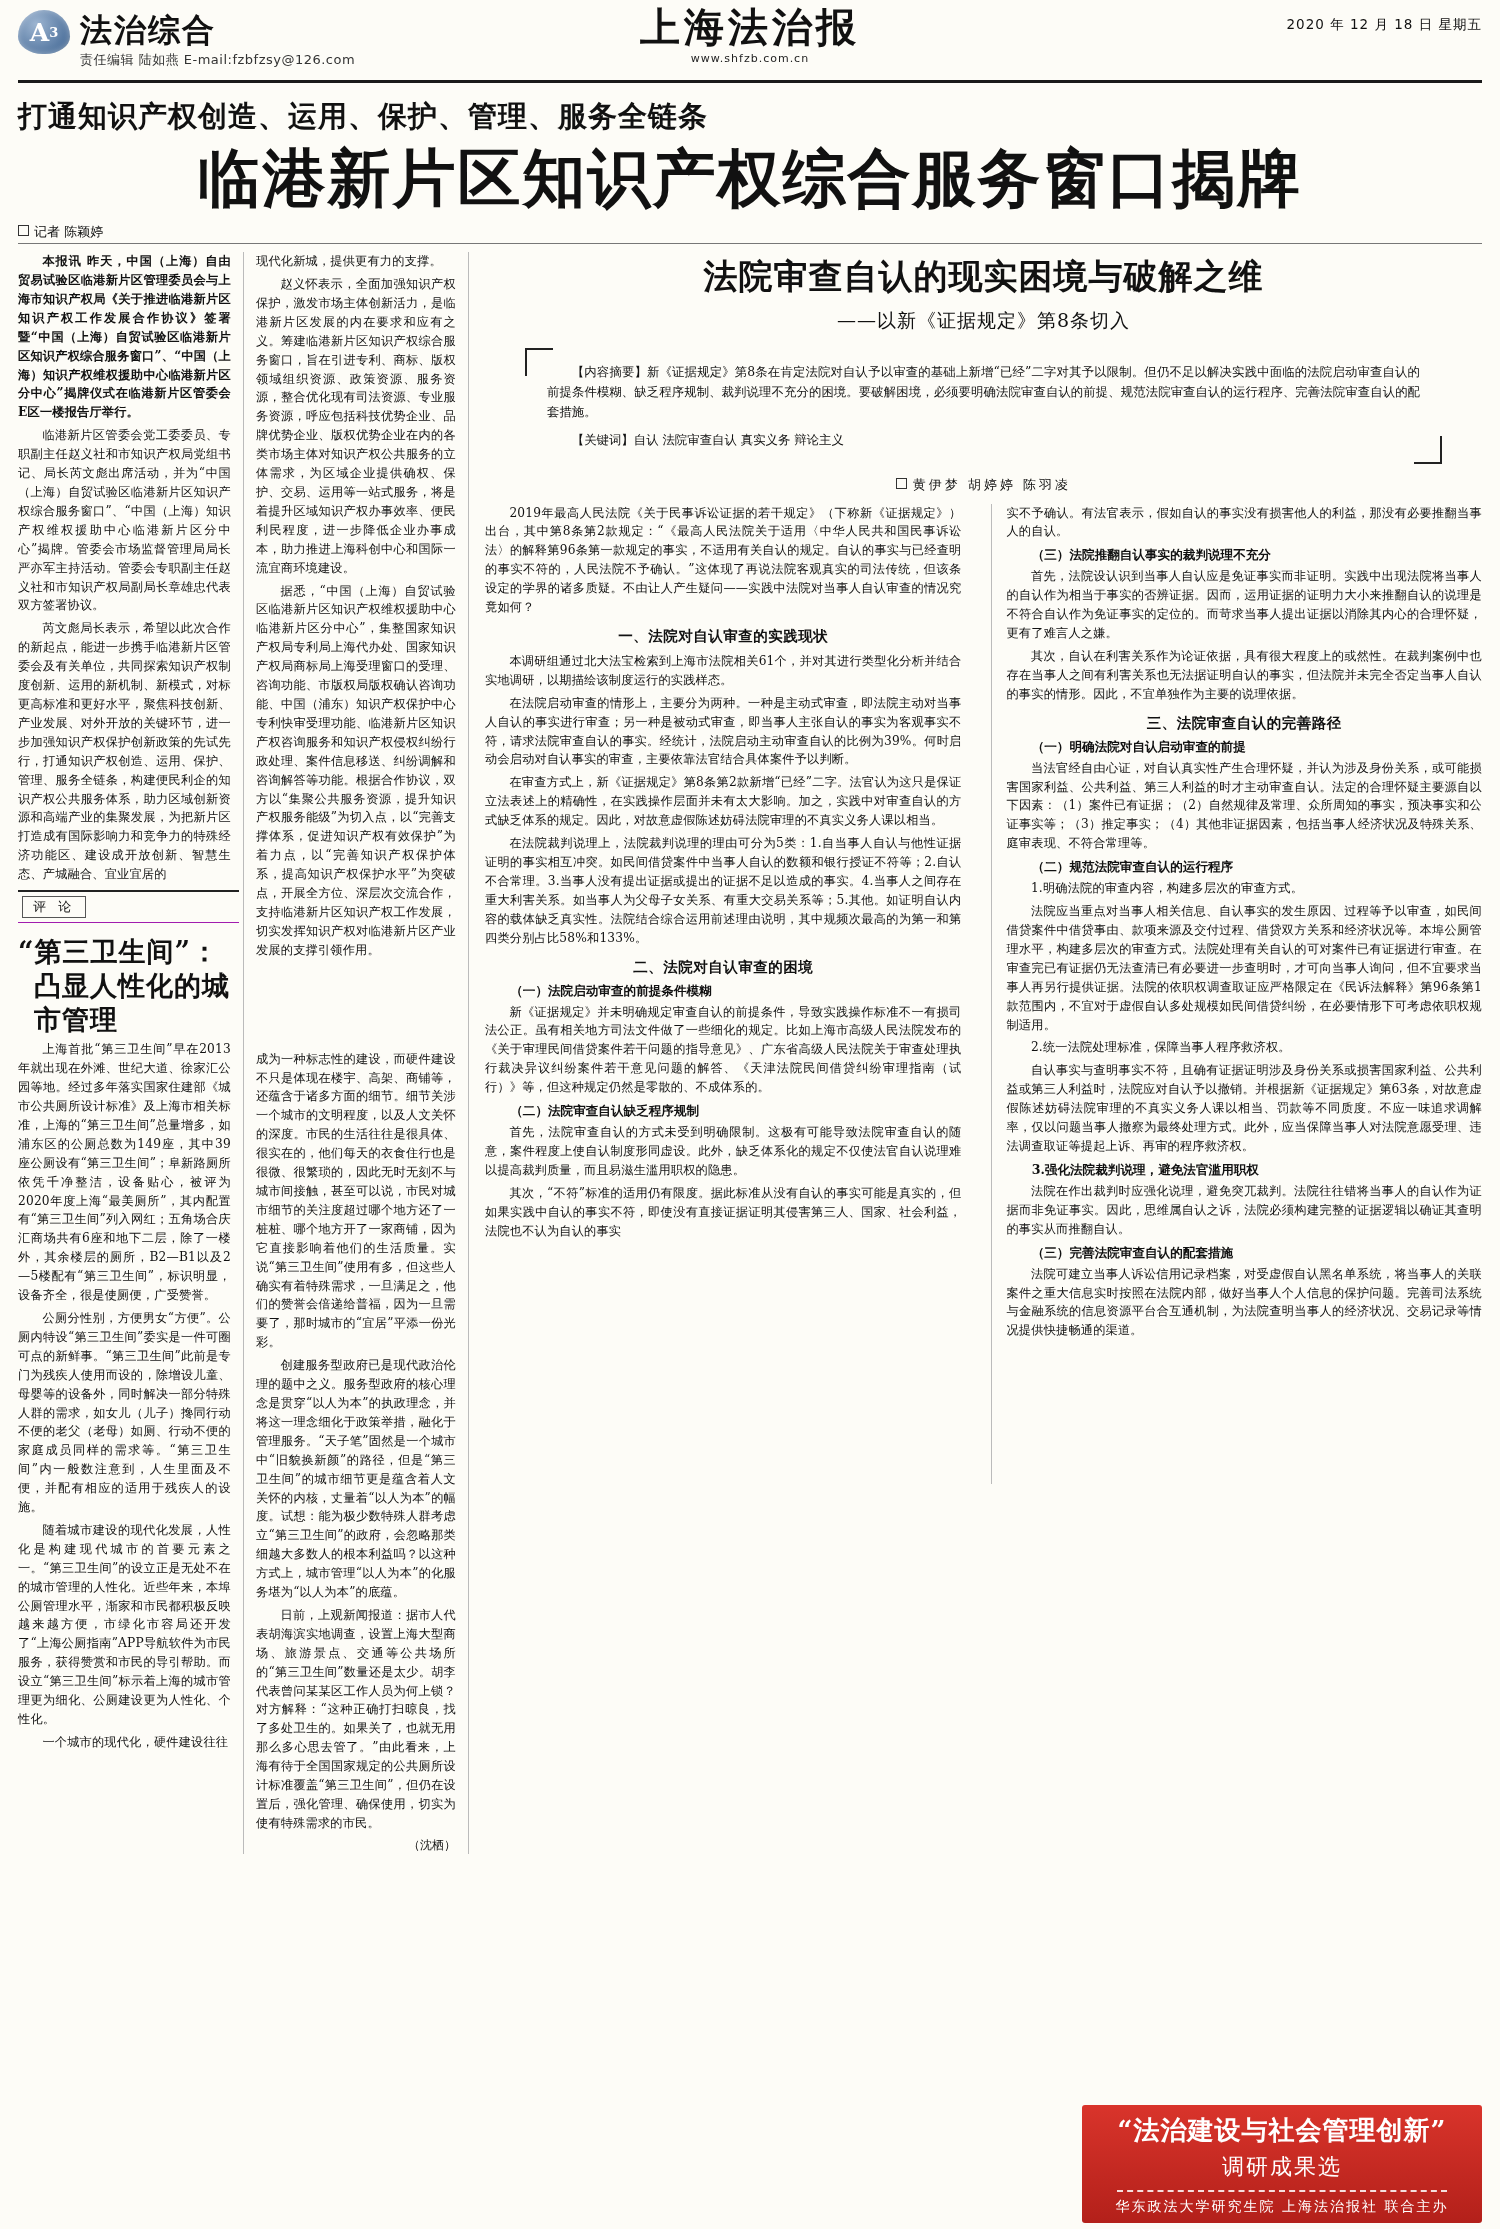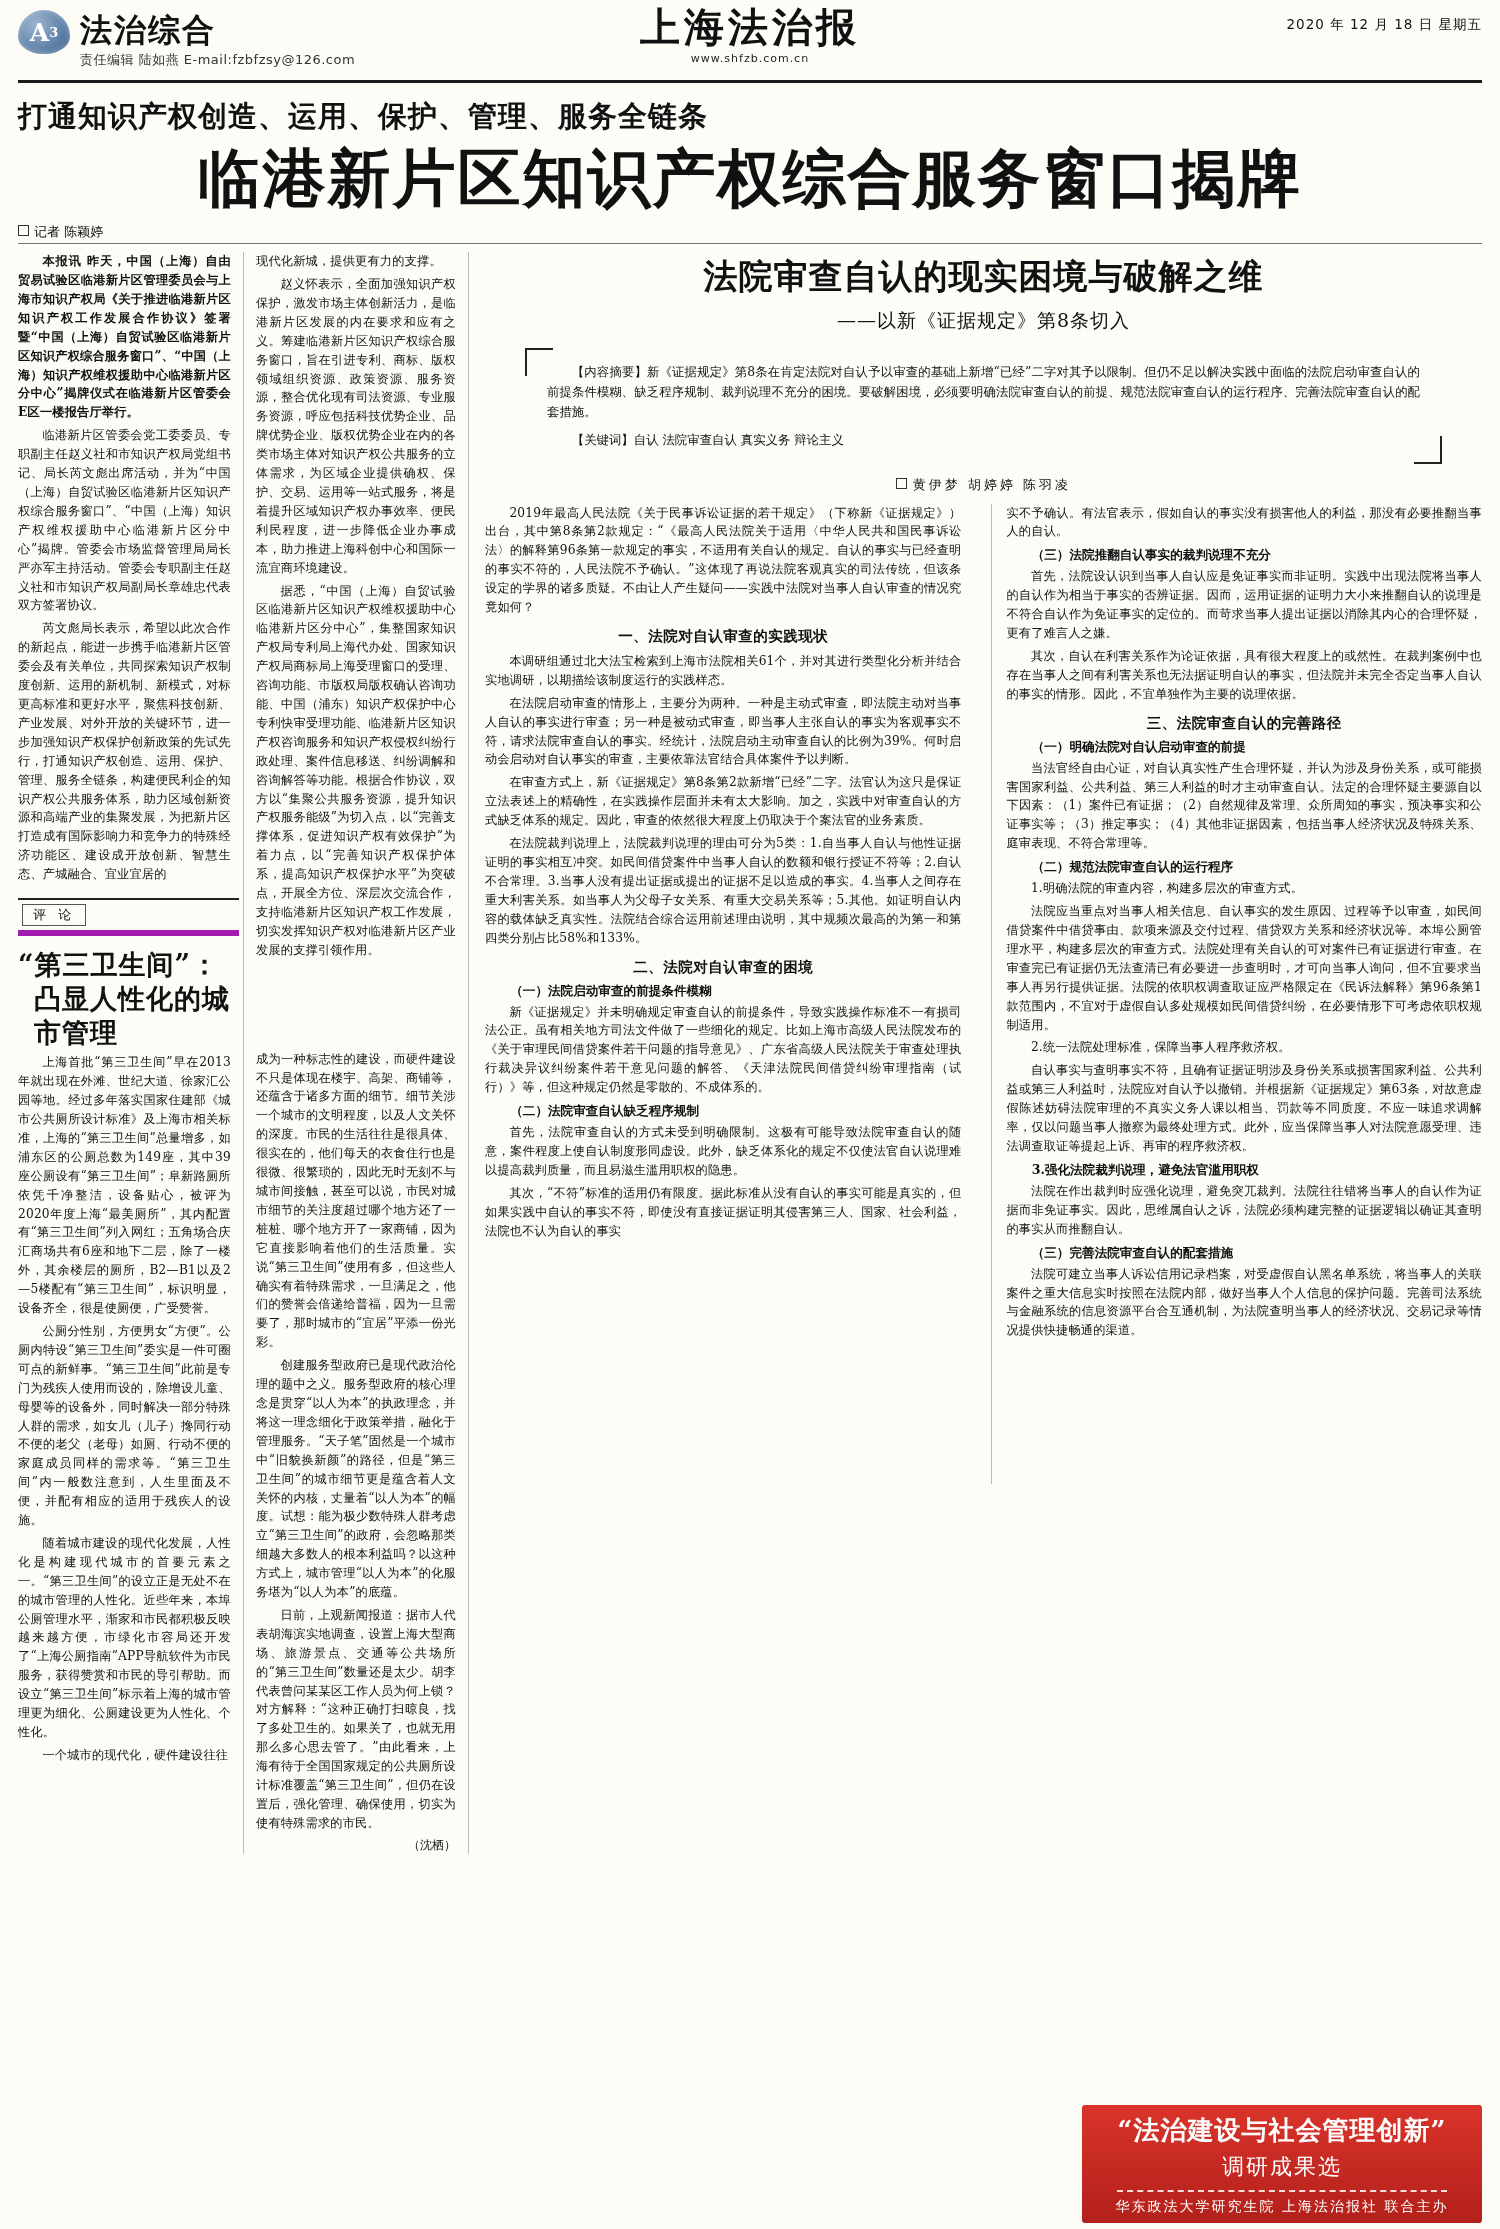--- a/index.html
+++ b/index.html
@@ -49,21 +49,21 @@
   .colA{width:225px;padding-right:12px;}
   .colB{width:225px;padding:0 12px;border-left:1px solid #bbb;}
   .colRight{flex:1;padding-left:16px;border-left:1px solid #bbb;}
 
   p.tx{font-family:"DejaVu Serif","Liberation Serif",serif;font-size:12.2px;line-height:1.55;
     text-align:justify;margin:0 0 4px 0;text-indent:2em;letter-spacing:0.2px;}
   p.tx.noind{text-indent:0;}
   .bold-lead{font-weight:bold;}
 
   
-  .comment-tag{margin-top:14px;border-top:2px solid #222;border-bottom:6px solid #a21caf;
+  .comment-tag{margin-top:6px;border-top:2px solid #222;border-bottom:1px solid #a21caf;
     padding:4px 4px;width:100%;}
   .comment-tag span{display:inline-block;border:1px solid #555;padding:1px 10px;font-size:13px;letter-spacing:4px;}
   .comment-title{font-family:"DejaVu Serif","Liberation Serif",serif;font-weight:bold;
     font-size:27px;line-height:1.25;margin:12px 0 4px 0;letter-spacing:1px;}
   .comment-title .l2{padding-left:16px;display:block;}
 
   
   .feat-title{font-family:"DejaVu Serif","Liberation Serif",serif;font-weight:bold;
     font-size:34px;letter-spacing:1px;text-align:center;margin:2px 0 8px 0;}
   .feat-sub{font-family:"DejaVu Serif","Liberation Serif",serif;font-size:19px;text-align:center;
@@ -177,21 +177,21 @@
       <div class="authors">
         <span class="sq"></span><span>黄伊梦  胡婷婷  陈羽凌</span>
       </div>
 
       <div class="rt-cols">
         <div class="rc first">
           <p class="tx">2019年最高人民法院《关于民事诉讼证据的若干规定》（下称新《证据规定》）出台，其中第8条第2款规定：“《最高人民法院关于适用〈中华人民共和国民事诉讼法〉的解释第96条第一款规定的事实，不适用有关自认的规定。自认的事实与已经查明的事实不符的，人民法院不予确认。”这体现了再说法院客观真实的司法传统，但该条设定的学界的诸多质疑。不由让人产生疑问——实践中法院对当事人自认审查的情况究竟如何？</p>
           <h3 class="sec">一、法院对自认审查的实践现状</h3>
           <p class="tx">本调研组通过北大法宝检索到上海市法院相关61个，并对其进行类型化分析并结合实地调研，以期描绘该制度运行的实践样态。</p>
           <p class="tx">在法院启动审查的情形上，主要分为两种。一种是主动式审查，即法院主动对当事人自认的事实进行审查；另一种是被动式审查，即当事人主张自认的事实为客观事实不符，请求法院审查自认的事实。经统计，法院启动主动审查自认的比例为39%。何时启动会启动对自认事实的审查，主要依靠法官结合具体案件予以判断。</p>
-          <p class="tx">在审查方式上，新《证据规定》第8条第2款新增“已经”二字。法官认为这只是保证立法表述上的精确性，在实践操作层面并未有太大影响。加之，实践中对审查自认的方式缺乏体系的规定。因此，审查的依然很大程度上仍取决于个案法官的业务素质。</p>
+          <p class="tx">在审查方式上，新《证据规定》第8条第2款新增“已经”二字。法官认为这只是保证立法表述上的精确性，在实践操作层面并未有太大影响。加之，实践中对审查自认的方式缺乏体系的规定。因此，对故意虚假陈述妨碍法院审理的不真实义务人课以相当。</p>
           <p class="tx">在法院裁判说理上，法院裁判说理的理由可分为5类：1.自当事人自认与他性证据证明的事实相互冲突。如民间借贷案件中当事人自认的数额和银行授证不符等；2.自认不合常理。3.当事人没有提出证据或提出的证据不足以造成的事实。4.当事人之间存在重大利害关系。如当事人为父母子女关系、有重大交易关系等；5.其他。如证明自认内容的载体缺乏真实性。法院结合综合运用前述理由说明，其中规频次最高的为第一和第四类分别占比58%和133%。</p>
           <h3 class="sec">二、法院对自认审查的困境</h3>
           <h4 class="sub">（一）法院启动审查的前提条件模糊</h4>
           <p class="tx">新《证据规定》并未明确规定审查自认的前提条件，导致实践操作标准不一有损司法公正。虽有相关地方司法文件做了一些细化的规定。比如上海市高级人民法院发布的《关于审理民间借贷案件若干问题的指导意见》、广东省高级人民法院关于审查处理执行裁决异议纠纷案件若干意见问题的解答、《天津法院民间借贷纠纷审理指南（试行）》等，但这种规定仍然是零散的、不成体系的。</p>
           <h4 class="sub">（二）法院审查自认缺乏程序规制</h4>
           <p class="tx">首先，法院审查自认的方式未受到明确限制。这极有可能导致法院审查自认的随意，案件程度上使自认制度形同虚设。此外，缺乏体系化的规定不仅使法官自认说理难以提高裁判质量，而且易滋生滥用职权的隐患。</p>
           <p class="tx">其次，“不符”标准的适用仍有限度。据此标准从没有自认的事实可能是真实的，但如果实践中自认的事实不符，即使没有直接证据证明其侵害第三人、国家、社会利益，法院也不认为自认的事实</p>
         </div>
         <div class="rc second">
           <p class="tx noind">实不予确认。有法官表示，假如自认的事实没有损害他人的利益，那没有必要推翻当事人的自认。</p>

